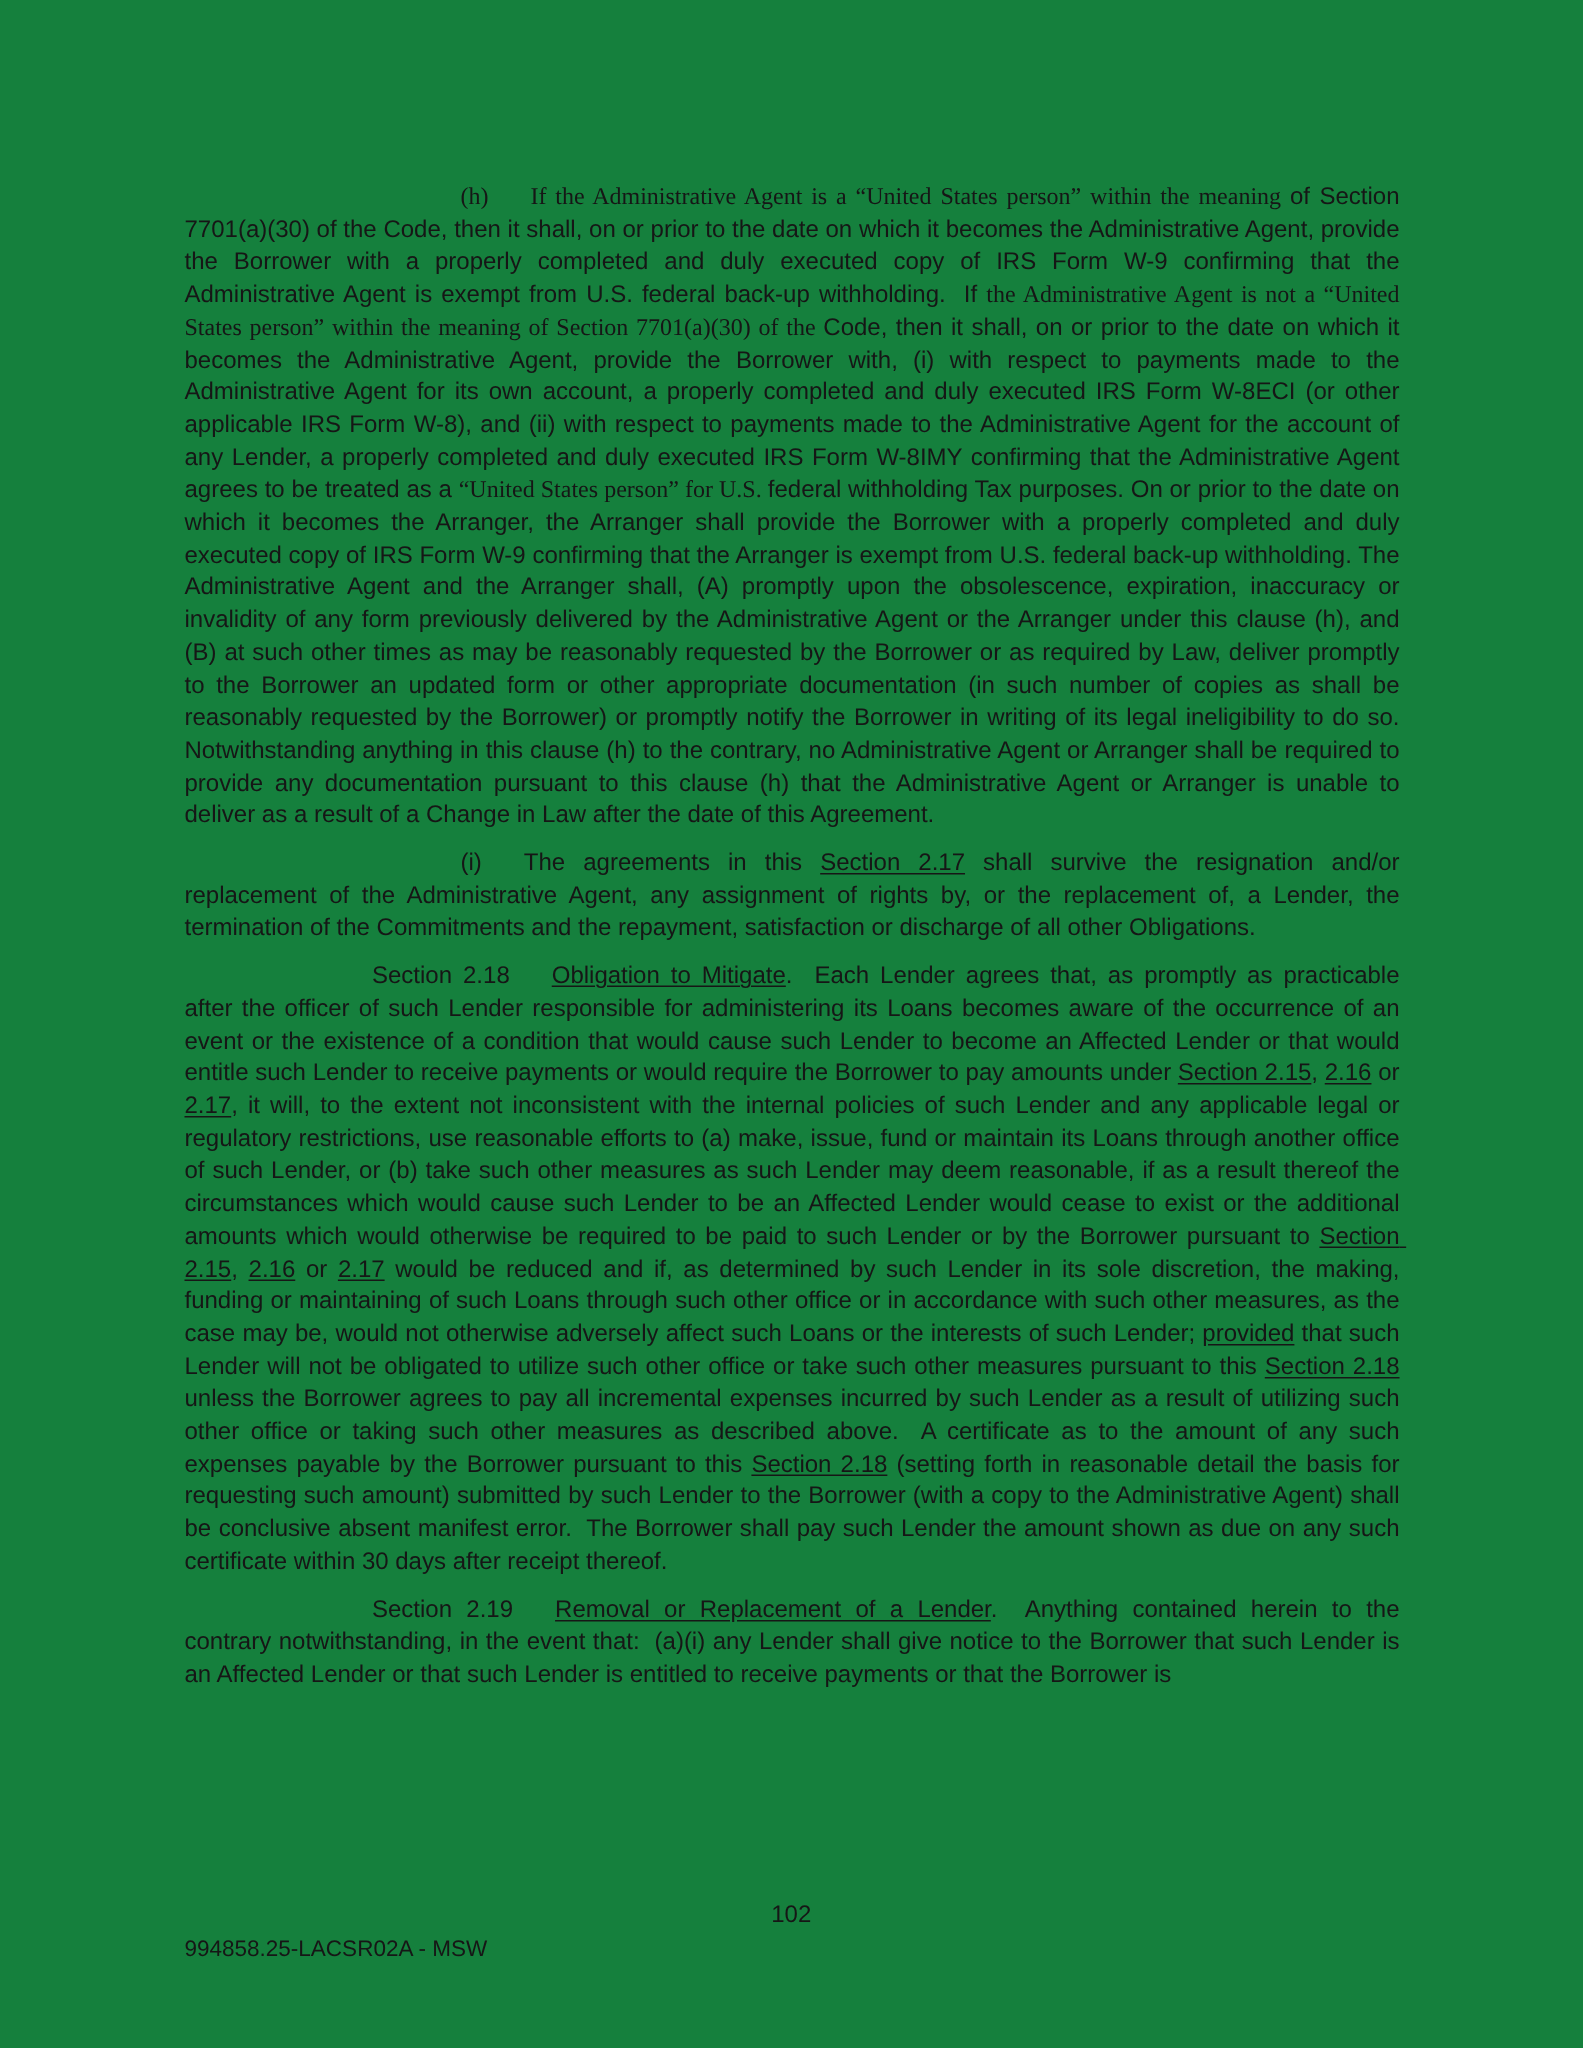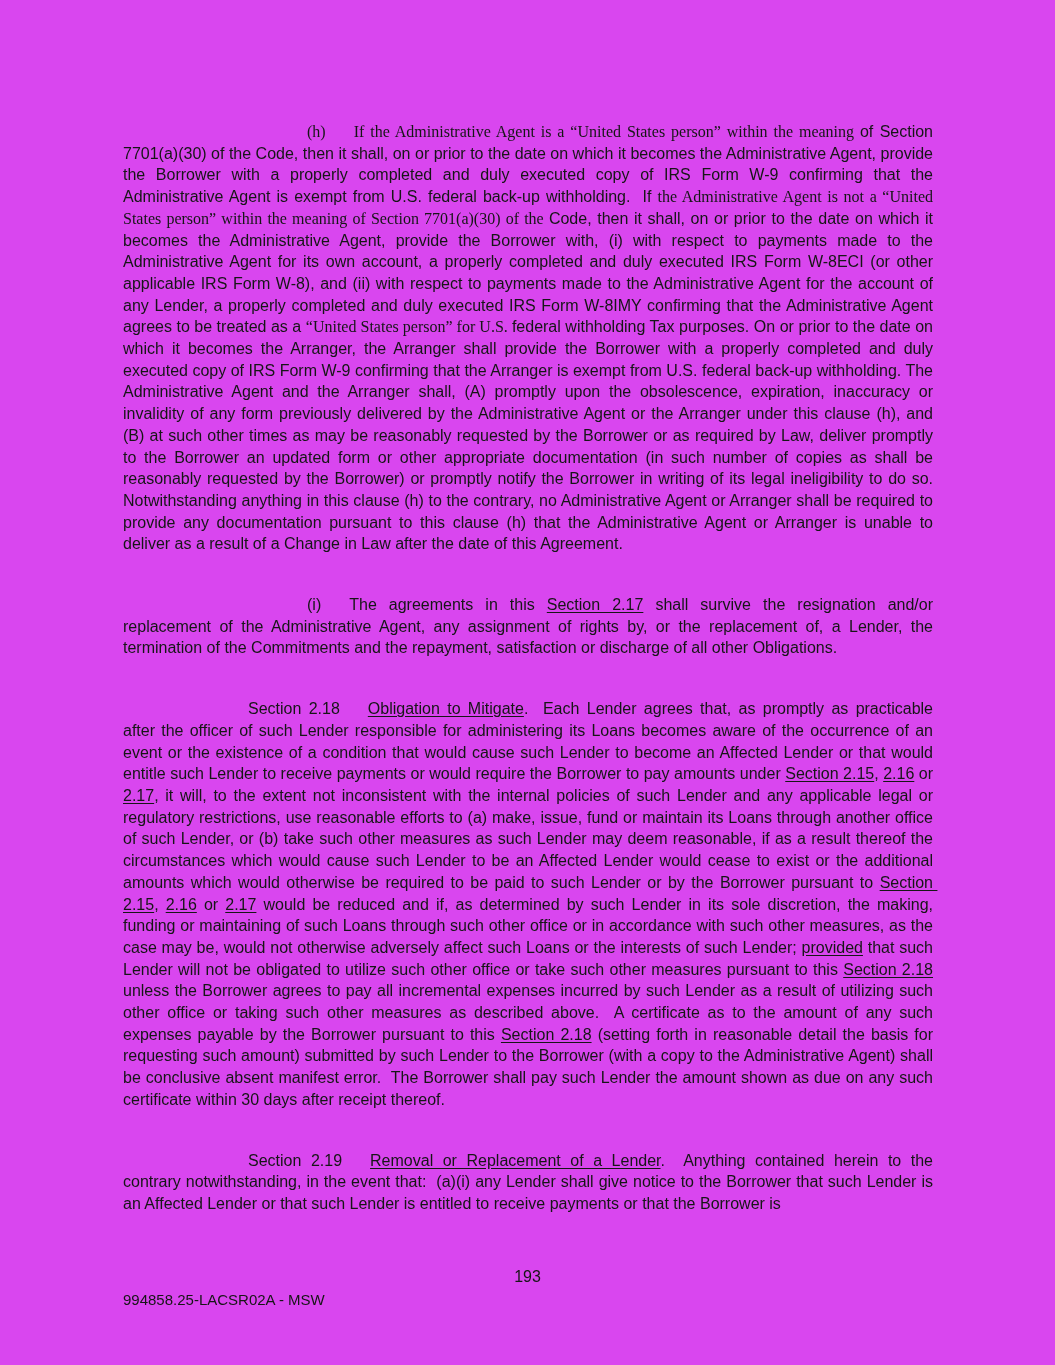--- a/index.html
+++ b/index.html
@@ -4,40 +4,40 @@
 <style>
   html, body {
     margin: 0;
     padding: 0;
     background: #ffffff;
   }
   .page {
     position: relative;
     width: 1055px;
     height: 1365px;
-    background: #d946ef;
+    background: #15803d;
     color: #161616;
     font-family: "Liberation Sans", sans-serif;
     font-size: 16px;
     line-height: 21.7px;
     overflow: hidden;
   }
   .content {
     position: absolute;
     left: 123px;
     top: 121px;
     width: 810px;
   }
   p.para {
     margin: 0;
     text-align: justify;
     white-space: pre-wrap;
   }
   p.para + p.para {
-    margin-top: 39px;
+    margin-top: 10px;
   }
   p.clause { text-indent: 184px; }
   p.section { text-indent: 125px; }
   .serif { font-family: "Liberation Serif", serif; }
   .u { text-decoration: underline; text-underline-offset: 2px; }
   .tab { display: inline-block; width: 28px; }
   .footer-page {
     position: absolute;
     top: 1266px;
     left: 0;
@@ -55,15 +55,15 @@
 </head>
 <body>
 
 <div class="page">
   <section class="content">
       <p class="para clause"><span class="serif">(h)</span><span class="tab"></span><span class="serif">If the Administrative Agent is a “United States person” within the meaning </span><span>of Section 7701(a)(30) of the Code, then it shall, on or prior to the date on which it becomes the Administrative Agent, provide the Borrower with a properly completed and duly executed copy of IRS Form W-9 confirming that the Administrative Agent is exempt from U.S. federal back-up withholding.  If </span><span class="serif">the Administrative Agent is not a “United States person” within the meaning of Section 7701(a)(30) of the </span><span>Code, then it shall, on or prior to the date on which it becomes the Administrative Agent, provide the Borrower with, (i) with respect to payments made to the Administrative Agent for its own account, a properly completed and duly executed IRS Form W-8ECI (or other applicable IRS Form W-8), and (ii) with respect to payments made to the Administrative Agent for the account of any Lender, a properly completed and duly executed IRS Form W-8IMY confirming that the Administrative Agent agrees to be treated as a </span><span class="serif">“United States person” for U.S. </span><span>federal withholding Tax purposes. On or prior to the date on which it becomes the Arranger, the Arranger shall provide the Borrower with a properly completed and duly executed copy of IRS Form W-9 confirming that the Arranger is exempt from U.S. federal back-up withholding. The Administrative Agent and the Arranger shall, (A) promptly upon the obsolescence, expiration, inaccuracy or invalidity of any form previously delivered by the Administrative Agent or the Arranger under this clause (h), and (B) at such other times as may be reasonably requested by the Borrower or as required by Law, deliver promptly to the Borrower an updated form or other appropriate documentation (in such number of copies as shall be reasonably requested by the Borrower) or promptly notify the Borrower in writing of its legal ineligibility to do so.  Notwithstanding anything in this clause (h) to the contrary, no Administrative Agent or Arranger shall be required to provide any documentation pursuant to this clause (h) that the Administrative Agent or Arranger is unable to deliver as a result of a Change in Law after the date of this Agreement.</span></p>
       <p class="para clause"><span>(i)</span><span class="tab"></span><span>The agreements in this </span><span class="u">Section 2.17</span><span> shall survive the resignation and/or replacement of the Administrative Agent, any assignment of rights by, or the replacement of, a Lender, the termination of the Commitments and the repayment, satisfaction or discharge of all other Obligations.</span></p>
       <p class="para section"><span>Section 2.18</span><span class="tab"></span><span class="u">Obligation to Mitigate</span><span>.  Each Lender agrees that, as promptly as practicable after the officer of such Lender responsible for administering its Loans becomes aware of the occurrence of an event or the existence of a condition that would cause such Lender to become an Affected Lender or that would entitle such Lender to receive payments or would require the Borrower to pay amounts under </span><span class="u">Section 2.15</span><span>, </span><span class="u">2.16</span><span> or </span><span class="u">2.17</span><span>, it will, to the extent not inconsistent with the internal policies of such Lender and any applicable legal or regulatory restrictions, use reasonable efforts to (a) make, issue, fund or maintain its Loans through another office of such Lender, or (b) take such other measures as such Lender may deem reasonable, if as a result thereof the circumstances which would cause such Lender to be an Affected Lender would cease to exist or the additional amounts which would otherwise be required to be paid to such Lender or by the Borrower pursuant to </span><span class="u">Section 2.15</span><span>, </span><span class="u">2.16</span><span> or </span><span class="u">2.17</span><span> would be reduced and if, as determined by such Lender in its sole discretion, the making, funding or maintaining of such Loans through such other office or in accordance with such other measures, as the case may be, would not otherwise adversely affect such Loans or the interests of such Lender; </span><span class="u">provided</span><span> that such Lender will not be obligated to utilize such other office or take such other measures pursuant to this </span><span class="u">Section 2.18</span><span> unless the Borrower agrees to pay all incremental expenses incurred by such Lender as a result of utilizing such other office or taking such other measures as described above.  A certificate as to the amount of any such expenses payable by the Borrower pursuant to this </span><span class="u">Section 2.18</span><span> (setting forth in reasonable detail the basis for requesting such amount) submitted by such Lender to the Borrower (with a copy to the Administrative Agent) shall be conclusive absent manifest error.  The Borrower shall pay such Lender the amount shown as due on any such certificate within 30 days after receipt thereof.</span></p>
       <p class="para section"><span>Section 2.19</span><span class="tab"></span><span class="u">Removal or Replacement of a Lender</span><span>.  Anything contained herein to the contrary notwithstanding, in the event that:  (a)(i) any Lender shall give notice to the Borrower that such Lender is an Affected Lender or that such Lender is entitled to receive payments or that the Borrower is</span></p>
     </section>
-  <div class="footer-page">193</div>
+  <div class="footer-page">102</div>
   <div class="footer-docid">994858.25-LACSR02A - MSW</div>
 </div>
 
 </body></html>

